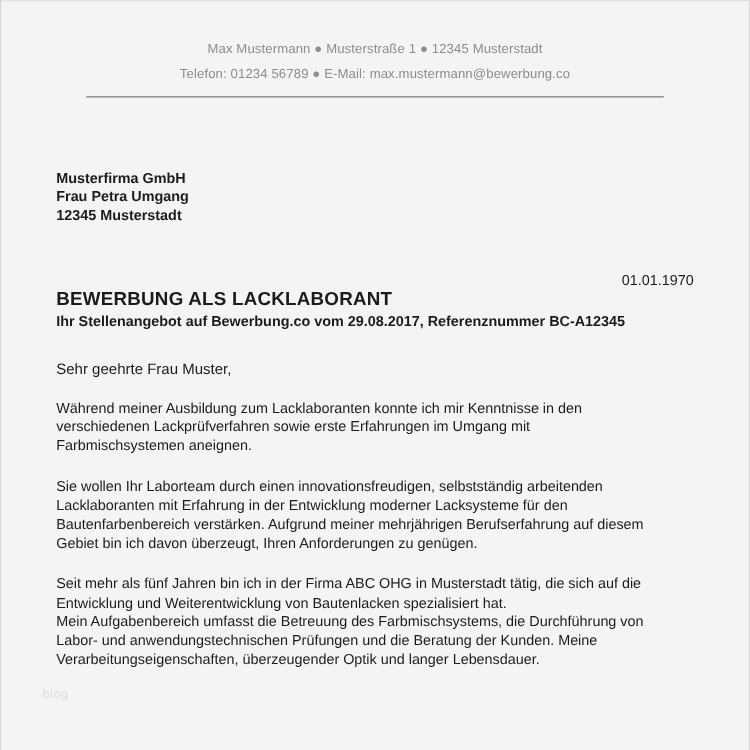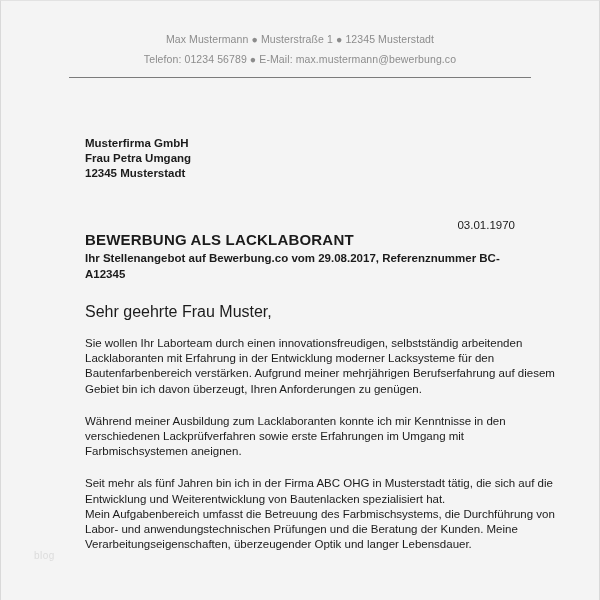--- a/index.html
+++ b/index.html
@@ -40,21 +40,21 @@
     white-space: nowrap;
   }
   #letterhead-rule {
     margin: 8px 68px 0 68px;
     height: 0;
     border-top: 1.5px solid #7b7b7b;
   }
 
   
   #letter-body {
-    padding: 0 84px;
+    padding: 0 44px;
     color: #1b1b1b;
   }
 
   #recipient-block {
     margin-top: 58px;
     font-size: 11.5px;
     font-weight: bold;
     line-height: 15px;
   }
   #recipient-block .recipient-line {
@@ -78,21 +78,21 @@
   }
   #subject-reference {
     font-size: 11.5px;
     font-weight: bold;
     line-height: 16px;
     margin-top: 1px;
   }
 
   #salutation {
     margin-top: 22px;
-    font-size: 16px;
+    font-size: 12px;
     line-height: 15px;
   }
 
   .letter-paragraph {
     margin-top: 17px;
     font-size: 11.5px;
     line-height: 15.2px;
     text-align: left;
   }
   .letter-paragraph .para-line {
@@ -124,40 +124,40 @@
   </div>
 
   <div id="letter-body">
 
     <div id="recipient-block">
       <div class="recipient-line">Musterfirma GmbH</div>
       <div class="recipient-line">Frau Petra Umgang</div>
       <div class="recipient-line">12345 Musterstadt</div>
     </div>
 
-    <div id="letter-date">03.01.1970</div>
+    <div id="letter-date">01.01.1970</div>
 
     <div id="subject-block">
       <div id="subject-title">BEWERBUNG ALS LACKLABORANT</div>
       <div id="subject-reference">Ihr Stellenangebot auf Bewerbung.co vom 29.08.2017, Referenznummer BC-A12345</div>
     </div>
 
     <div id="salutation">Sehr geehrte Frau Muster,</div>
 
     <div class="letter-paragraph">
+      <span class="para-line">Während meiner Ausbildung zum Lacklaboranten konnte ich mir Kenntnisse in den</span>
+      <span class="para-line">verschiedenen Lackprüfverfahren sowie erste Erfahrungen im Umgang mit</span>
+      <span class="para-line">Farbmischsystemen aneignen.</span>
+    </div>
+
+    <div class="letter-paragraph">
       <span class="para-line">Sie wollen Ihr Laborteam durch einen innovationsfreudigen, selbstständig arbeitenden</span>
       <span class="para-line">Lacklaboranten mit Erfahrung in der Entwicklung moderner Lacksysteme für den</span>
       <span class="para-line">Bautenfarbenbereich verstärken. Aufgrund meiner mehrjährigen Berufserfahrung auf diesem</span>
       <span class="para-line">Gebiet bin ich davon überzeugt, Ihren Anforderungen zu genügen.</span>
-    </div>
-
-    <div class="letter-paragraph">
-      <span class="para-line">Während meiner Ausbildung zum Lacklaboranten konnte ich mir Kenntnisse in den</span>
-      <span class="para-line">verschiedenen Lackprüfverfahren sowie erste Erfahrungen im Umgang mit</span>
-      <span class="para-line">Farbmischsystemen aneignen.</span>
     </div>
 
     <div class="letter-paragraph">
       <span class="para-line">Seit mehr als fünf Jahren bin ich in der Firma ABC OHG in Musterstadt tätig, die sich auf die</span>
       <span class="para-line">Entwicklung und Weiterentwicklung von Bautenlacken spezialisiert hat.</span>
       <span class="para-line">Mein Aufgabenbereich umfasst die Betreuung des Farbmischsystems, die Durchführung von</span>
       <span class="para-line">Labor- und anwendungstechnischen Prüfungen und die Beratung der Kunden. Meine</span>
       <span class="para-line">Verarbeitungseigenschaften, überzeugender Optik und langer Lebensdauer.</span>
     </div>
 

